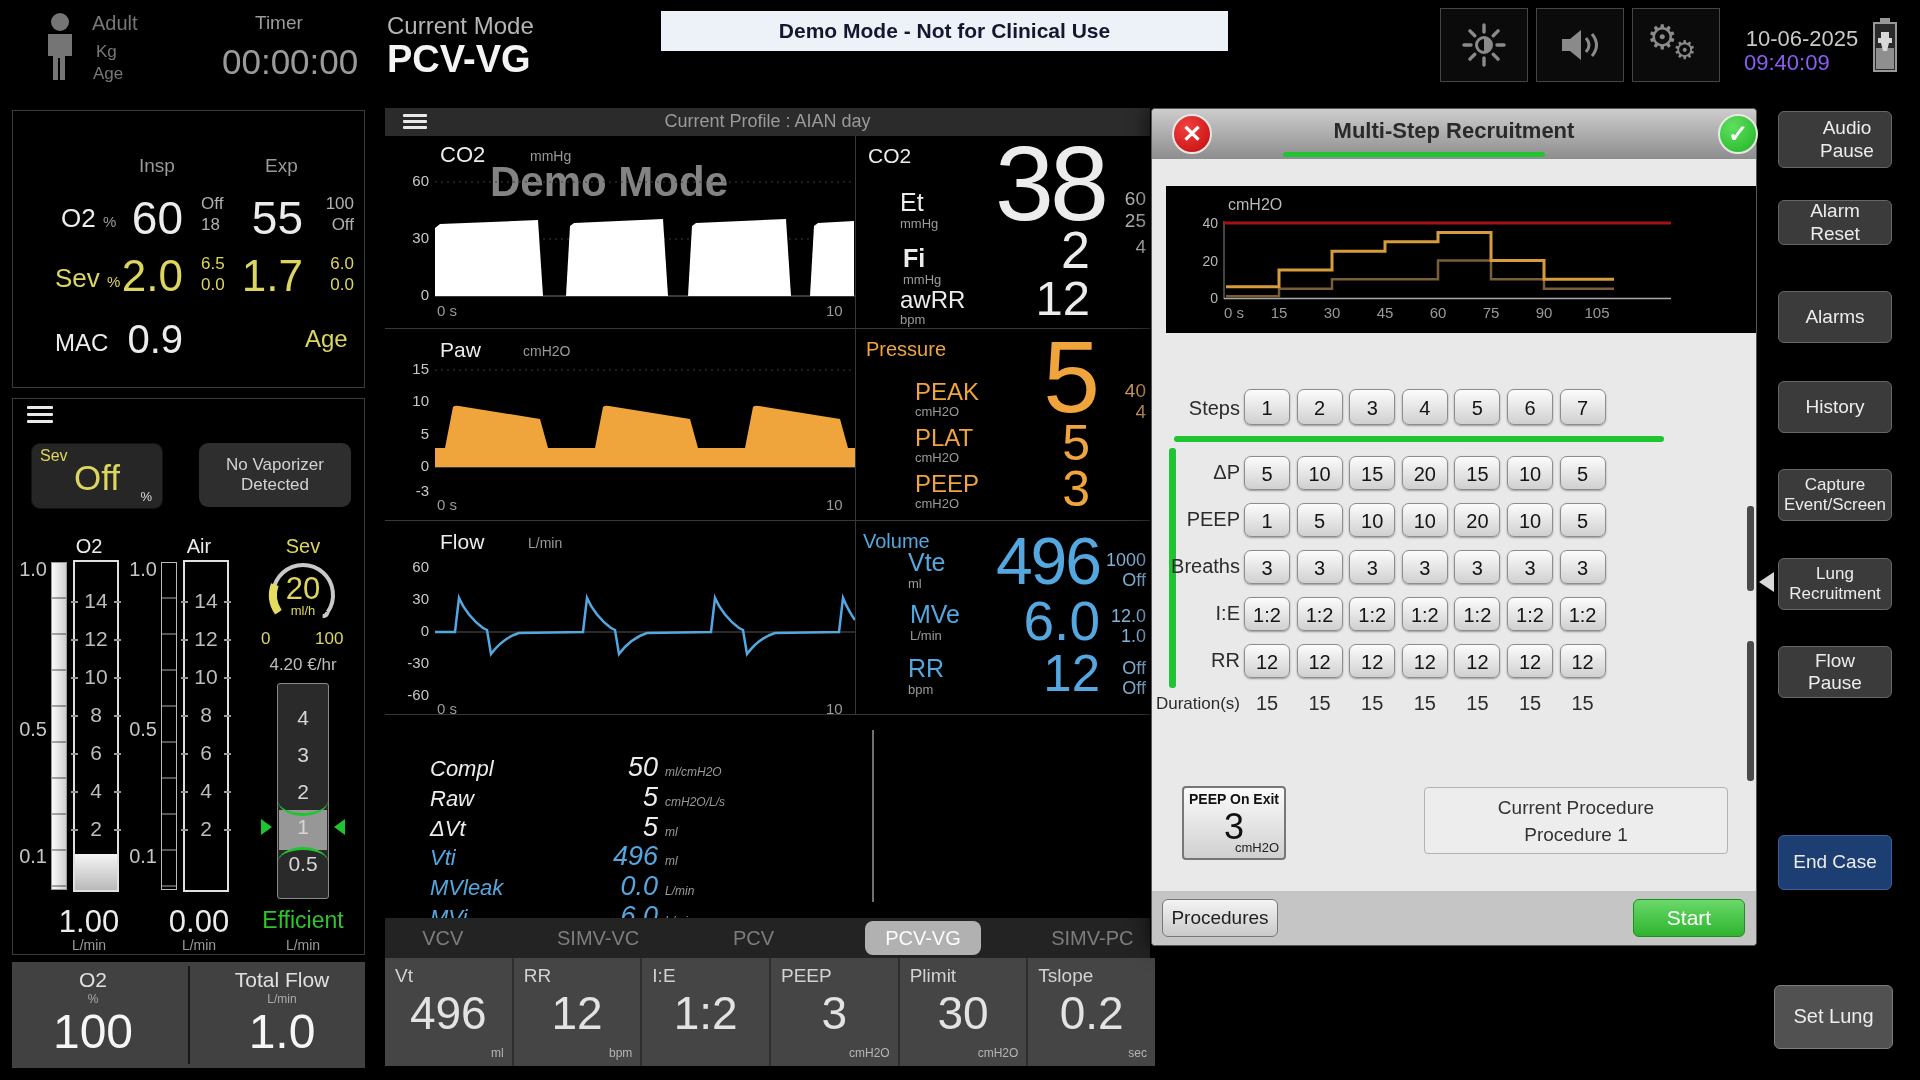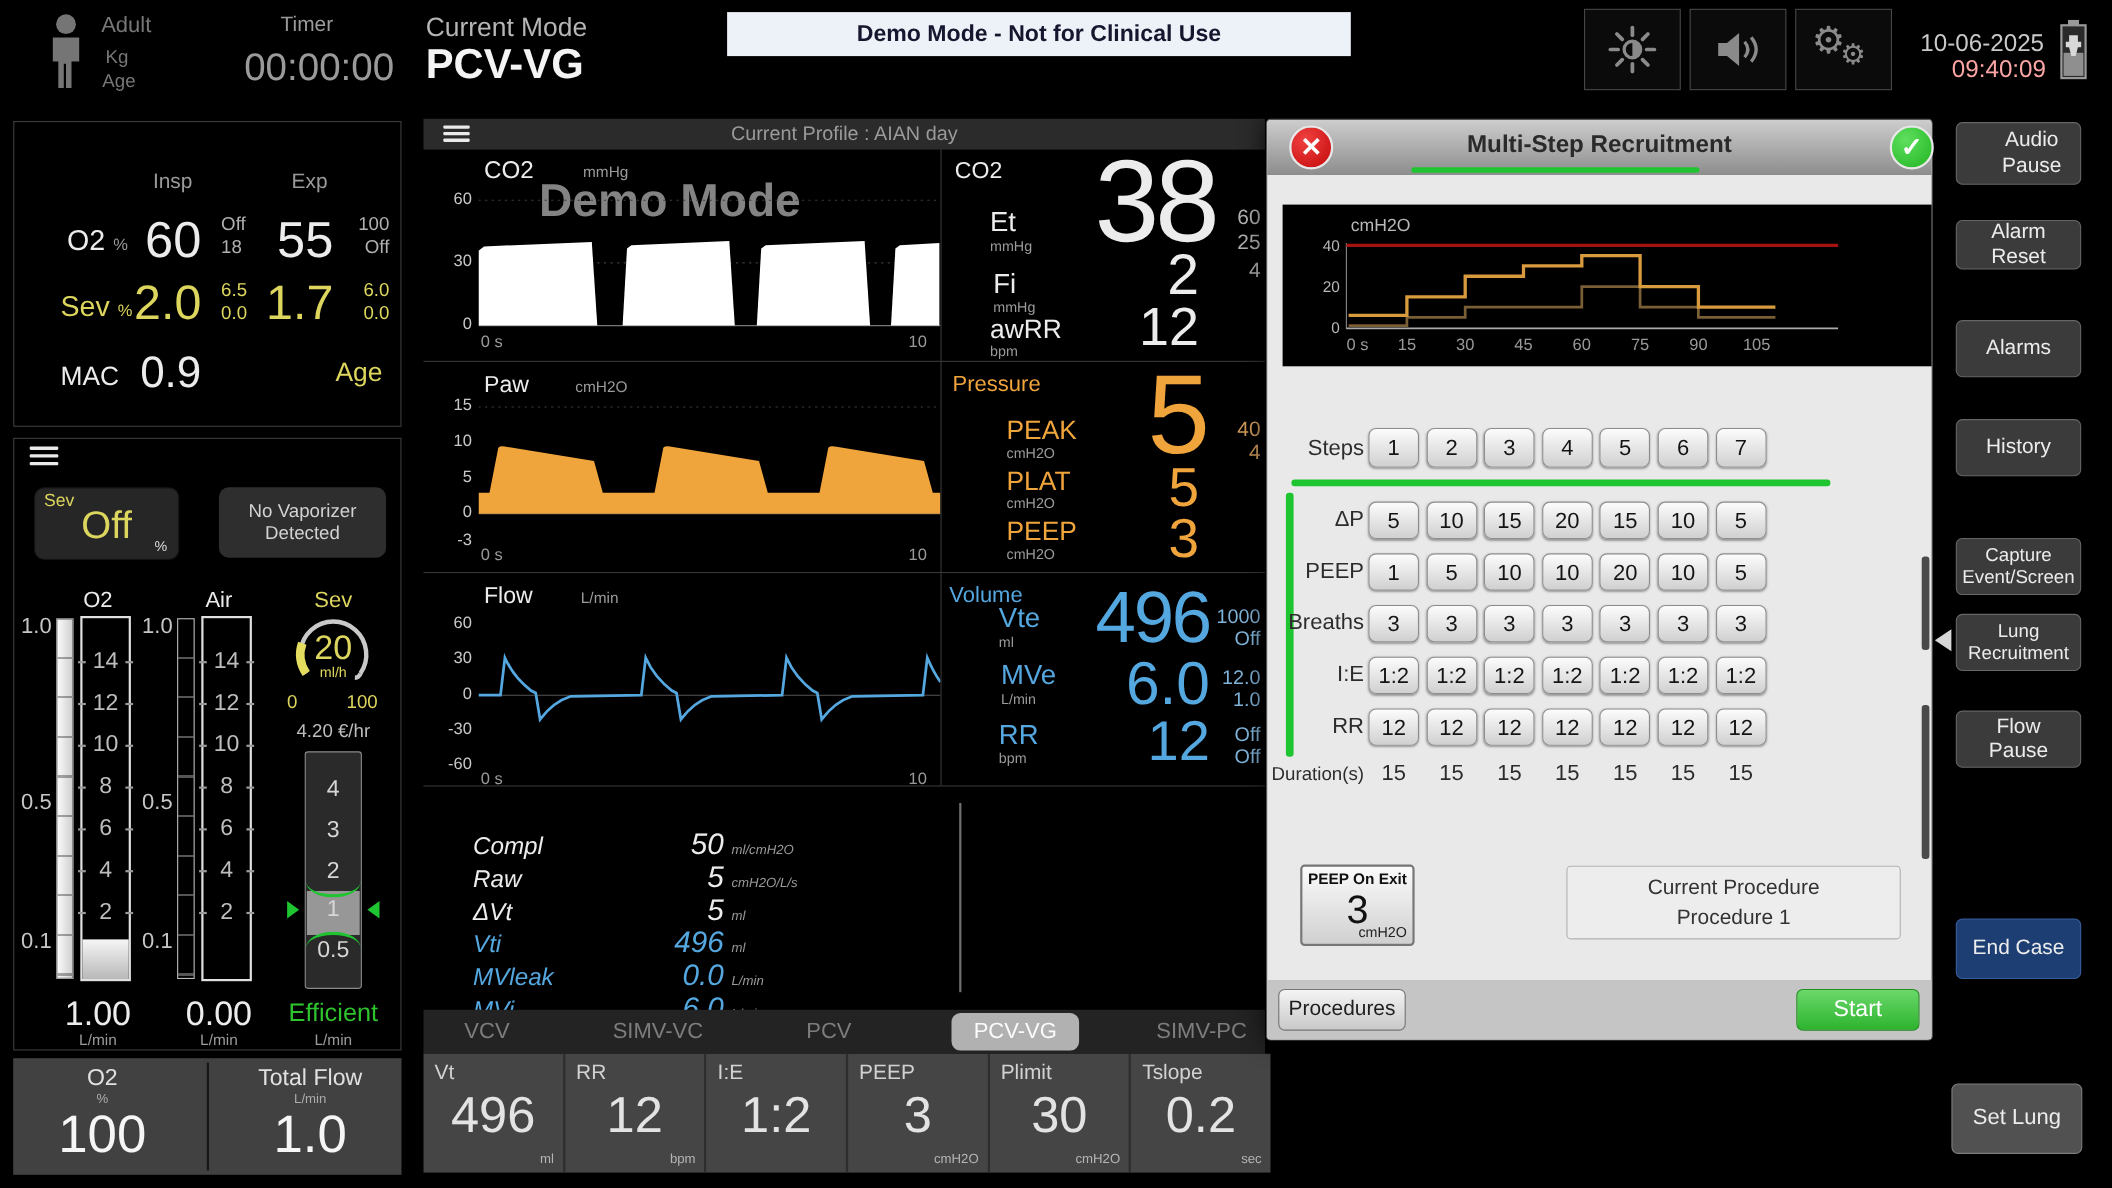--- a/index.html
+++ b/index.html
@@ -106,21 +106,21 @@
       <path d="M4 12 h8 l11 -9 v30 l-11 -9 h-8 z" fill="#8a8a8a"></path>
       <path d="M28 11 q6 7 0 14" fill="none" stroke="#8a8a8a" stroke-width="3"></path>
       <path d="M34 7 q9 11 0 22" fill="none" stroke="#8a8a8a" stroke-width="3"></path>
     </svg>
   </div>
   <div class="iconbtn" style="left:1632px;top:8px;">
     <span style="font-size:34px;color:#8a8a8a;position:absolute;left:14px;top:8px;font-family:'DejaVu Sans',sans-serif;">⚙</span>
     <span style="font-size:26px;color:#8a8a8a;position:absolute;left:40px;top:26px;font-family:'DejaVu Sans',sans-serif;">⚙</span>
   </div>
   <div class="abs" style="left:1744px;top:26px;width:116px;text-align:center;font-size:22px;color:#c9c9c9;">10-06-2025</div>
-  <div class="abs" style="left:1744px;top:50px;width:116px;text-align:right;font-size:22px;color:#fca5a5;">09:40:09</div>
+  <div class="abs" style="left:1744px;top:50px;width:116px;text-align:left;font-size:22px;color:#8b5cf6;">09:40:09</div>
   <svg class="abs" style="left:1872px;top:18px;" width="26" height="56" viewBox="0 0 26 56">
     <rect x="8" y="0" width="10" height="5" fill="#999"></rect>
     <rect x="2" y="5" width="22" height="48" fill="#2a2a2a" stroke="#999" stroke-width="2"></rect>
     <rect x="4" y="30" width="18" height="21" fill="#8f8f8f"></rect>
     <path d="M9 14 h8 v6 h3 v5 h-3 l-2 8 h-4 l-2 -8 h-3 v-5 h3 z" fill="#d8d8d8"></path>
   </svg>
 
   <div class="panel" id="gas-panel" style="left:12px;top:110px;width:353px;height:278px;">
     <div class="abs grey" style="left:126px;top:44px;font-size:19px;">Insp</div>
     <div class="abs grey" style="left:252px;top:44px;font-size:19px;">Exp</div>
@@ -288,21 +288,21 @@
   <div class="sep" style="left:385px;top:520px;width:765px;height:1px;"></div>
   <div class="sep" style="left:385px;top:714px;width:765px;height:1px;"></div>
   <div class="sep" style="left:855px;top:136px;width:1px;height:578px;"></div>
 
   <div class="abs white" style="left:868px;top:144px;font-size:21px;">CO2</div>
   <div class="abs white" style="left:900px;top:188px;font-size:25px;">Et</div>
   <div class="abs grey" style="left:900px;top:216px;font-size:13px;">mmHg</div>
   <div class="abs white" style="left:930px;top:130px;width:175px;text-align:right;font-size:106px;line-height:106px;letter-spacing:-4px;">38</div>
   <div class="abs limit" style="left:1110px;top:188px;width:36px;text-align:right;font-size:19px;">60</div>
   <div class="abs limit" style="left:1110px;top:210px;width:36px;text-align:right;font-size:19px;">25</div>
-  <div class="abs white" style="left:903px;top:244px;font-size:25px;">Fi</div>
+  <div class="abs white" style="left:903px;top:244px;font-size:25px;font-weight:bold;">Fi</div>
   <div class="abs grey" style="left:903px;top:272px;font-size:13px;">mmHg</div>
   <div class="abs white" style="left:990px;top:224px;width:100px;text-align:right;font-size:52px;line-height:52px;">2</div>
   <div class="abs limit" style="left:1110px;top:236px;width:36px;text-align:right;font-size:19px;">4</div>
   <div class="abs white" style="left:900px;top:286px;font-size:24px;">awRR</div>
   <div class="abs grey" style="left:900px;top:312px;font-size:13px;">bpm</div>
   <div class="abs white" style="left:990px;top:274px;width:100px;text-align:right;font-size:49px;line-height:49px;">12</div>
 
   <div class="abs orange" style="left:866px;top:338px;font-size:20px;">Pressure</div>
   <div class="abs orange" style="left:915px;top:378px;font-size:24px;">PEAK</div>
   <div class="abs grey" style="left:915px;top:404px;font-size:13px;">cmH2O</div>
@@ -512,21 +512,21 @@
     </div>
 
   <div class="abs" style="left:1759px;top:572px;width:0;height:0;border-top:10px solid transparent;border-bottom:10px solid transparent;border-right:15px solid #d8d8d8;"></div>
 
 <div class="sbtn" style="left: 1778px; top: 111px; width: 114px; height: 57px; padding-left: 24px;">Audio
 Pause</div>
     <div class="sbtn" style="left: 1778px; top: 200px; width: 114px; height: 45px;">Alarm
 Reset</div>
     <div class="sbtn" style="left: 1778px; top: 291px; width: 114px; height: 52px;">Alarms</div>
     <div class="sbtn" style="left: 1778px; top: 381px; width: 114px; height: 52px;">History</div>
-    <div class="sbtn" style="left: 1778px; top: 469px; width: 114px; height: 52px; font-size: 17px; margin-top: 20px;">Capture
+    <div class="sbtn" style="left: 1778px; top: 469px; width: 114px; height: 52px; font-size: 17px;">Capture
 Event/Screen</div>
     <div class="sbtn" style="left: 1778px; top: 558px; width: 114px; height: 52px; font-size: 17px;">Lung
 Recruitment</div>
     <div class="sbtn" style="left: 1778px; top: 646px; width: 114px; height: 52px;">Flow
 Pause</div>
     <div class="sbtn sb-end" style="left: 1778px; top: 835px; width: 114px; height: 55px;">End Case</div>
     <div class="sbtn sb-set" style="left: 1774px; top: 985px; width: 119px; height: 64px;">Set Lung</div>
     <div class="wftick" style="left: 385px; top: 172px;">60</div>
     <div class="wftick" style="left: 385px; top: 229px;">30</div>
     <div class="wftick" style="left: 385px; top: 286px;">0</div>

